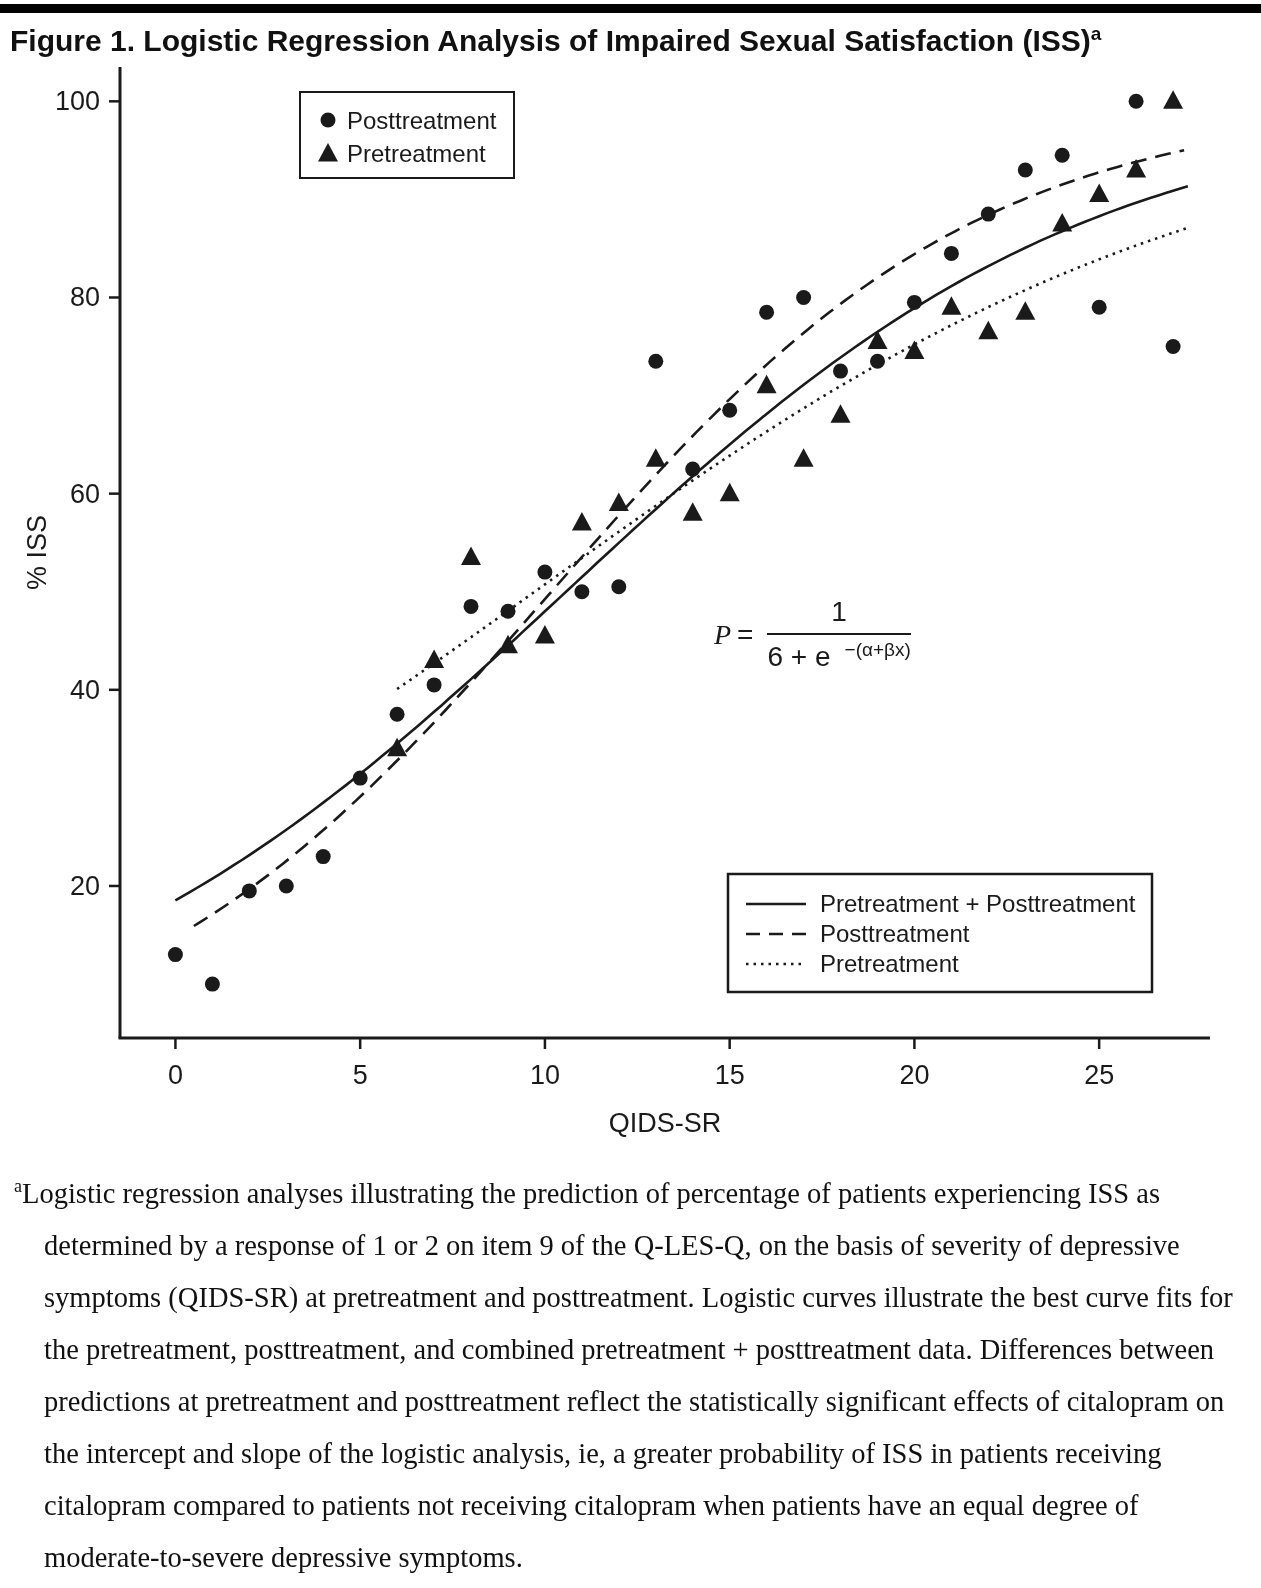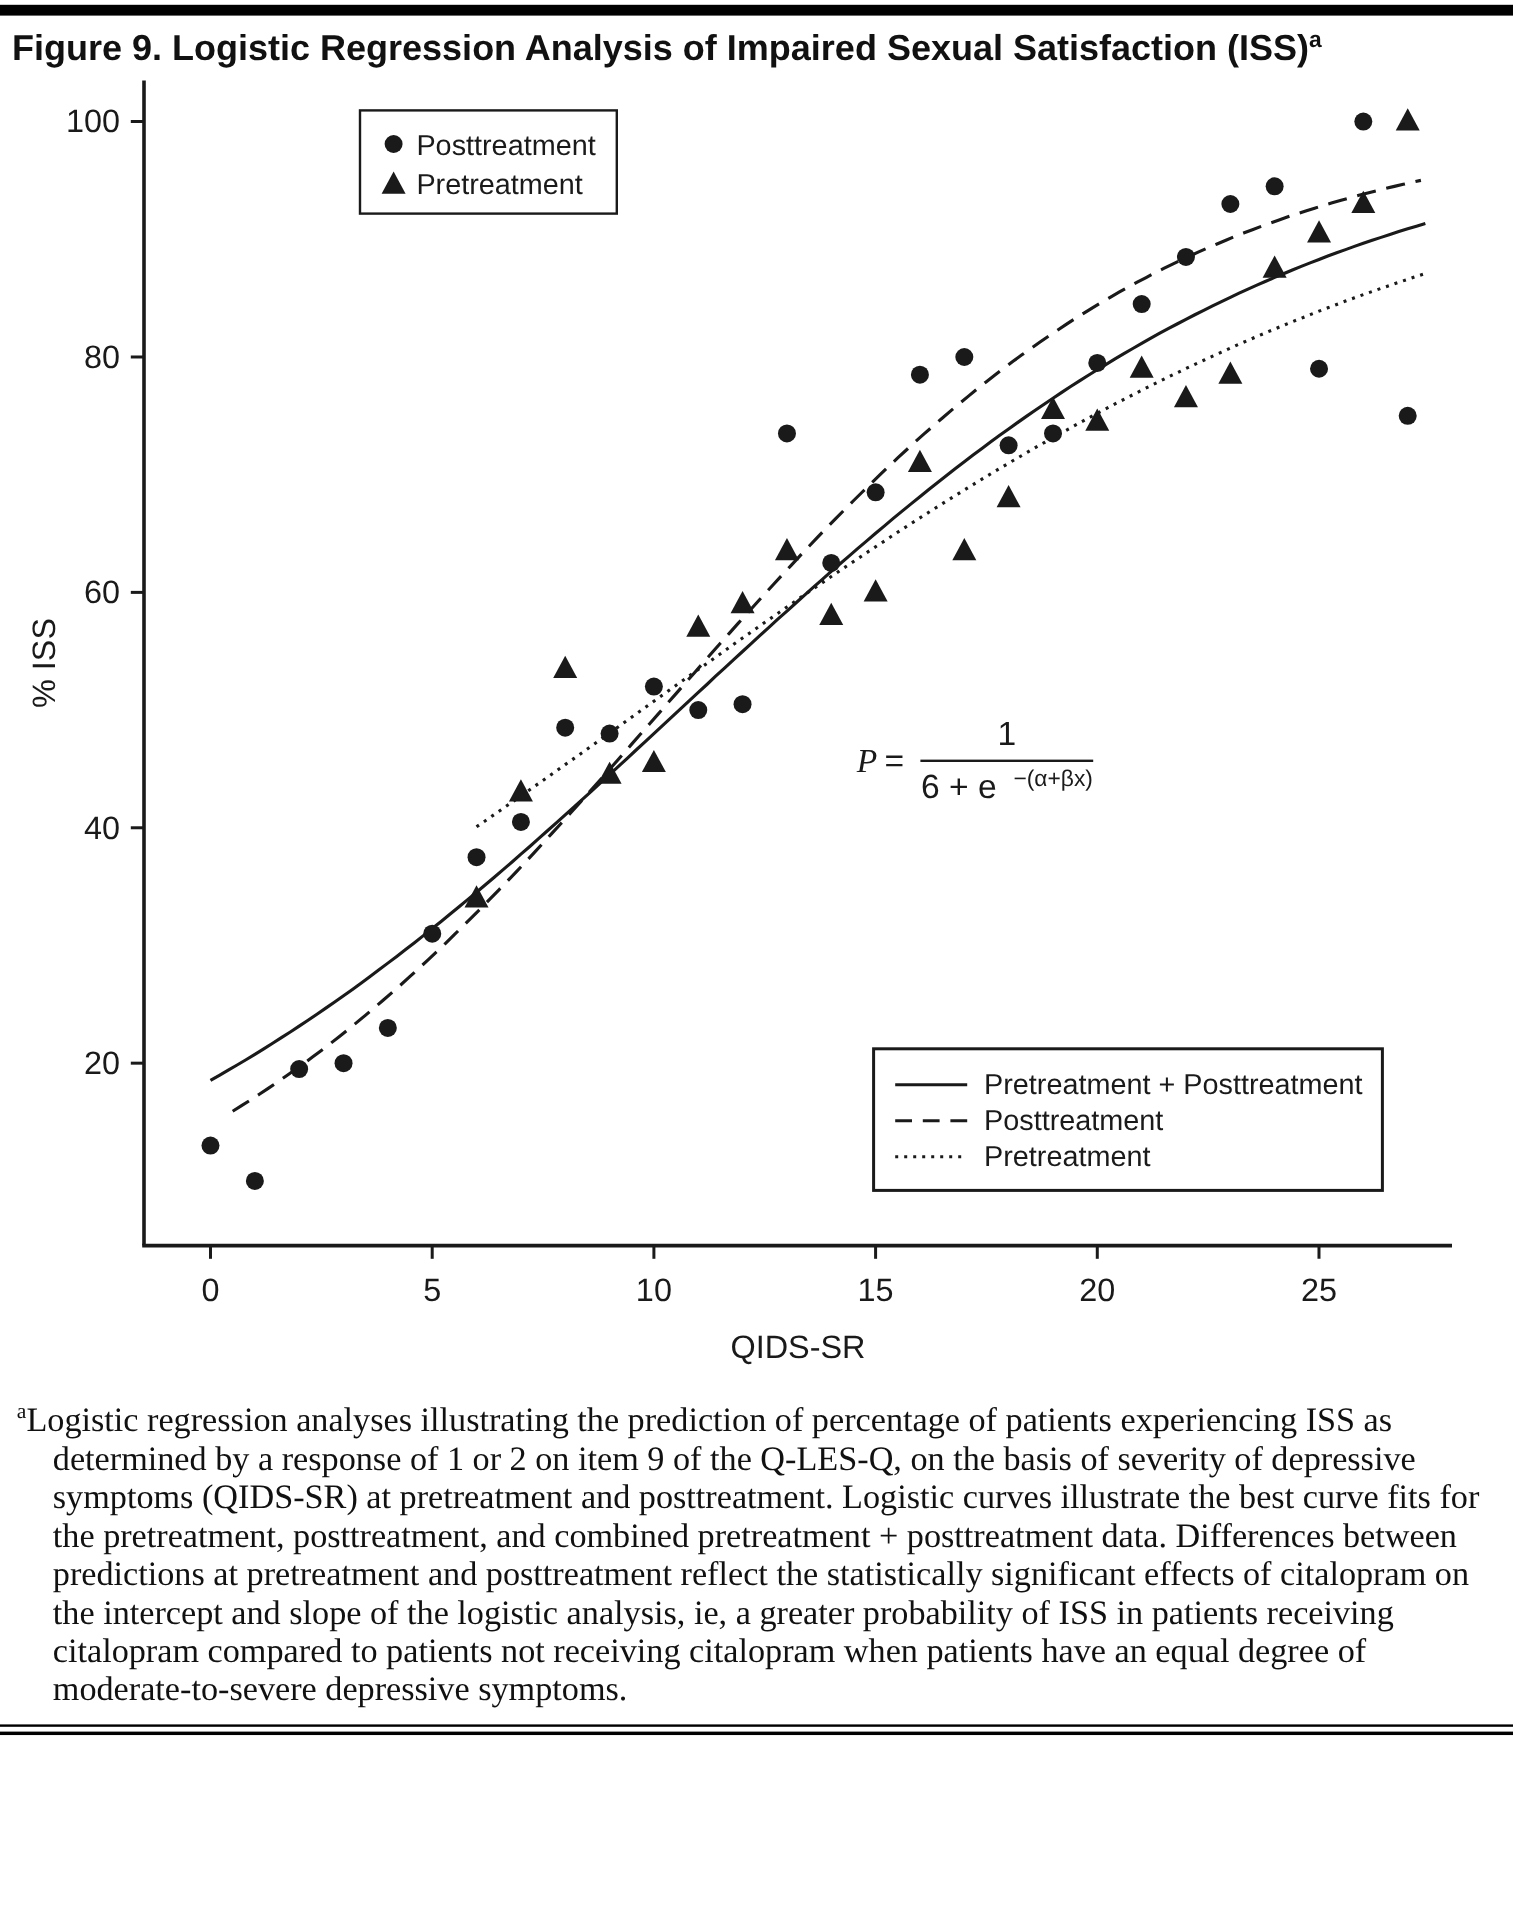--- a/index.html
+++ b/index.html
@@ -27,38 +27,38 @@
   }
   .formula .lhs i { font-family: "Liberation Serif", serif; font-style: italic; padding-right: 6px; }
   .frac { display: inline-block; text-align: center; }
   .frac .num { display: block; border-bottom: 2.5px solid #1a1a1a; padding: 0 4px 5px 4px; }
   .frac .den { display: block; padding-top: 4px; white-space: nowrap; }
   .frac sup { font-size: 19px; margin-left: 14px; }
   .footnotes {
     padding: 8px 12px 0 14px;
     font-family: "Liberation Serif", serif;
     font-size: 28.5px;
-    line-height: 32px;
+    line-height: 52px;
     color: #111;
   }
   .fn { margin: 0; padding-left: 30px; text-indent: -30px; }
   .fn sup { font-size: 18px; }
   .bottom-rule {
     margin-top: 12px;
     border-top: 2px solid #000;
     border-bottom: 3px solid #000;
     height: 4px;
   }
 </style>
 </head>
 <body>
 
 <div class="top-rule"></div>
 
-<h1 class="fig-title"><span>Figure 9. Logistic Regression Analysis of Impaired Sexual Satisfaction (ISS)</span><sup>a</sup></h1>
+<h1 class="fig-title"><span>Figure 1. Logistic Regression Analysis of Impaired Sexual Satisfaction (ISS)</span><sup>a</sup></h1>
 
 <div class="chart-wrap">
   <svg id="chart-svg" width="1261" height="1090">
       <line x1="120" y1="5" x2="120" y2="976" stroke="#1a1a1a" stroke-width="3"></line>
       <line x1="118.5" y1="976" x2="1210" y2="976" stroke="#1a1a1a" stroke-width="3"></line>
       <line x1="175.4237288135593" y1="976" x2="175.4237288135593" y2="987" stroke="#1a1a1a" stroke-width="2.5"></line>
       <text x="175.4237288135593" y="1022" font-size="27" text-anchor="middle" fill="#1a1a1a" font-family="&quot;Liberation Sans&quot;, sans-serif">0</text>
       <line x1="360.1694915254237" y1="976" x2="360.1694915254237" y2="987" stroke="#1a1a1a" stroke-width="2.5"></line>
       <text x="360.1694915254237" y="1022" font-size="27" text-anchor="middle" fill="#1a1a1a" font-family="&quot;Liberation Sans&quot;, sans-serif">5</text>
       <line x1="544.9152542372881" y1="976" x2="544.9152542372881" y2="987" stroke="#1a1a1a" stroke-width="2.5"></line>

